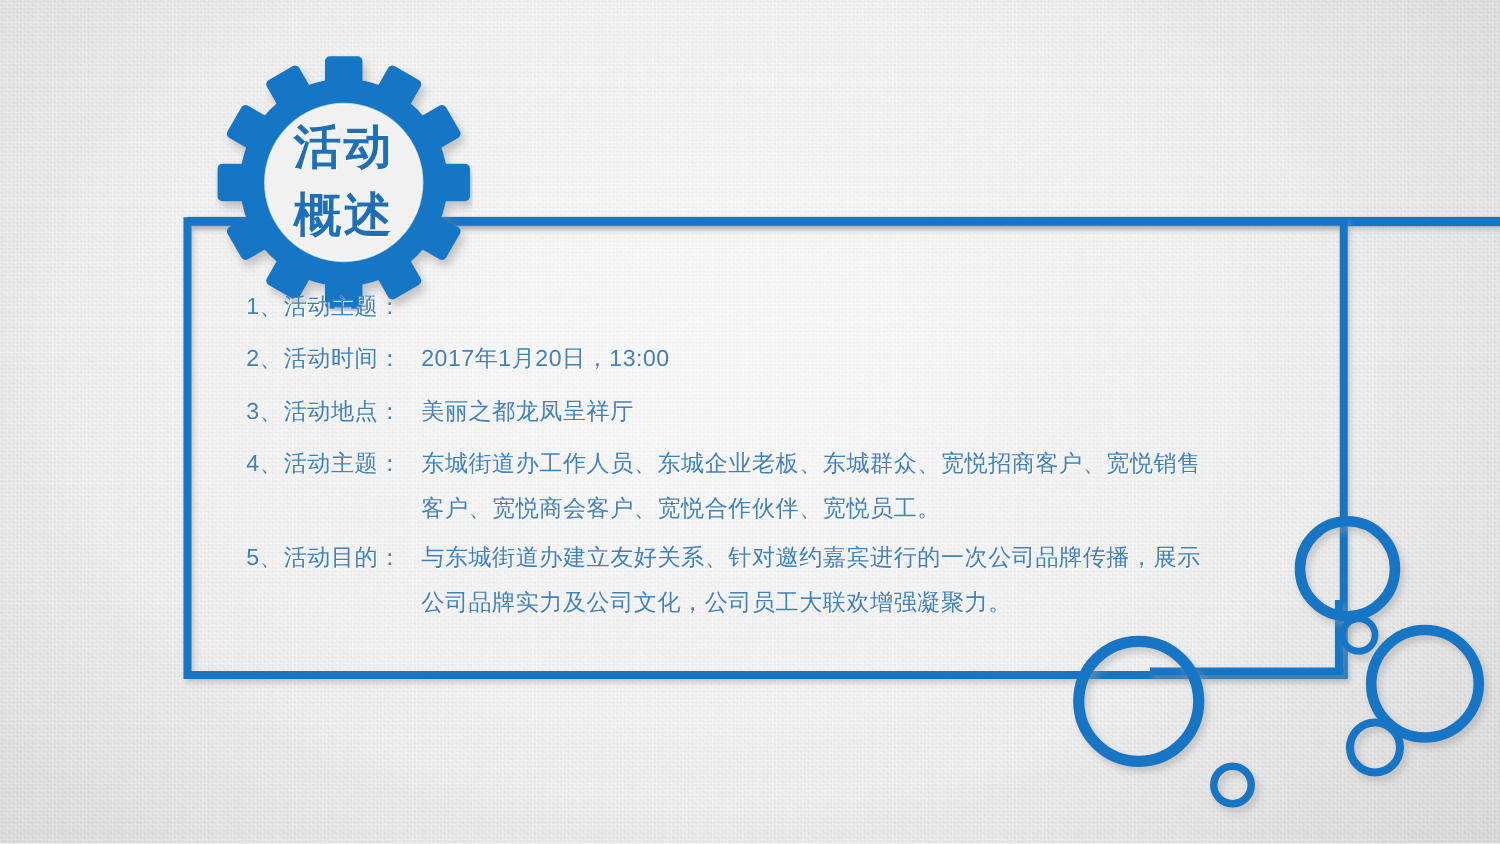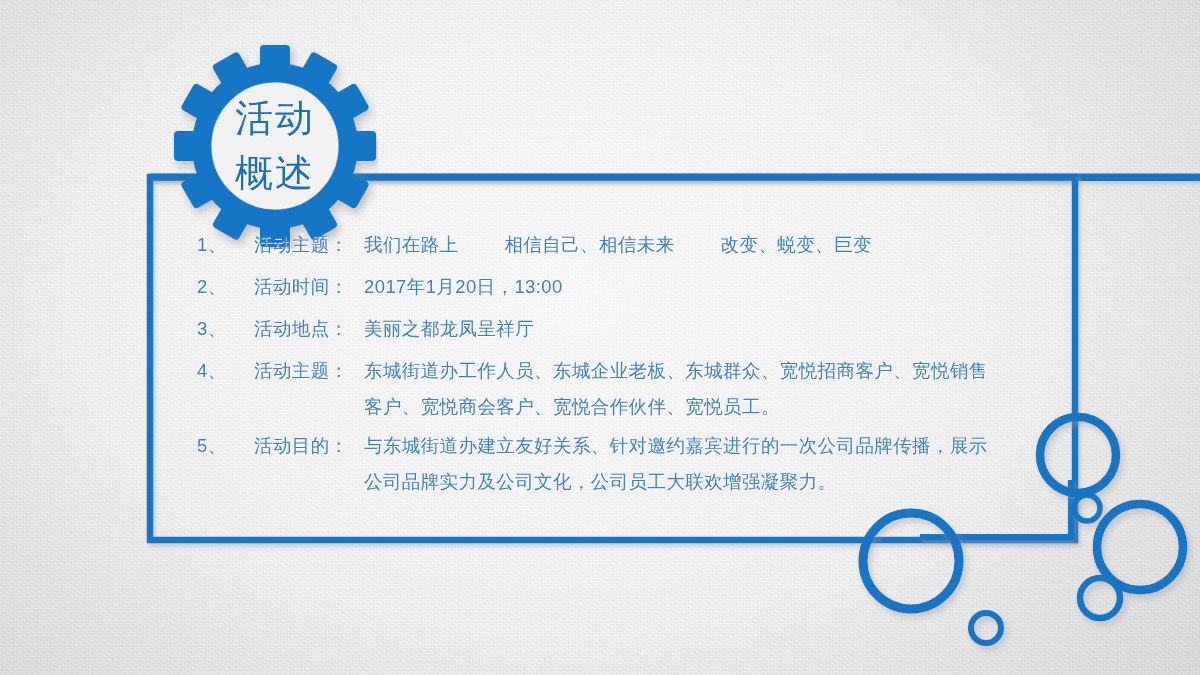--- a/index.html
+++ b/index.html
@@ -65,21 +65,21 @@
     height: 206px;
     display: flex;
     flex-direction: column;
     align-items: center;
     justify-content: center;
     line-height: 1.08;
     letter-spacing: 2px;
   }
   #gear-title .gt-line {
     font-size: 38px;
-    font-weight: normal;
+    font-weight: bold;
     color: #1f6fb8;
     text-shadow: 1px 1px 0 rgba(255,255,255,0.85), -0.5px -0.5px 0 rgba(255,255,255,0.5);
   }
   #gear-title .gt-line.l2 {
     margin-top: 14px;
   }
 
   
   #body-text {
     position: absolute;
@@ -96,21 +96,20 @@
     letter-spacing: 0.4px;
     text-shadow: 0.7px 0.7px 0 rgba(255,255,255,0.85);
   }
   .tline .num {
     width: 30px;
     flex: 0 0 30px;
   }
   .tline .lbl {
     width: 110px;
     flex: 0 0 110px;
-    margin-left: 27px;
   }
   .tline .val {
     flex: 1 1 auto;
   }
   .tline .val .gap {
     display: inline-block;
     width: 46px;
   }
   .tline.cont {
     margin-top: -6px;
@@ -219,21 +218,20 @@
   <div id="gear-title">
     <div class="gt-line l1">活动</div>
     <div class="gt-line l2">概述</div>
   </div>
 
   <div id="body-text">
 
     <div class="tline">
       <span class="num">1、</span>
       <span class="lbl">活动主题：</span>
-      <span class="val"><span>我们在路上</span><span class="gap"></span><span>相信自己、相信未来</span><span class="gap"></span><span>改变、蜕变、巨变</span></span>
     </div>
 
     <div class="tline">
       <span class="num">2、</span>
       <span class="lbl">活动时间：</span>
       <span class="val">2017年1月20日，13:00</span>
     </div>
 
     <div class="tline">
       <span class="num">3、</span>

